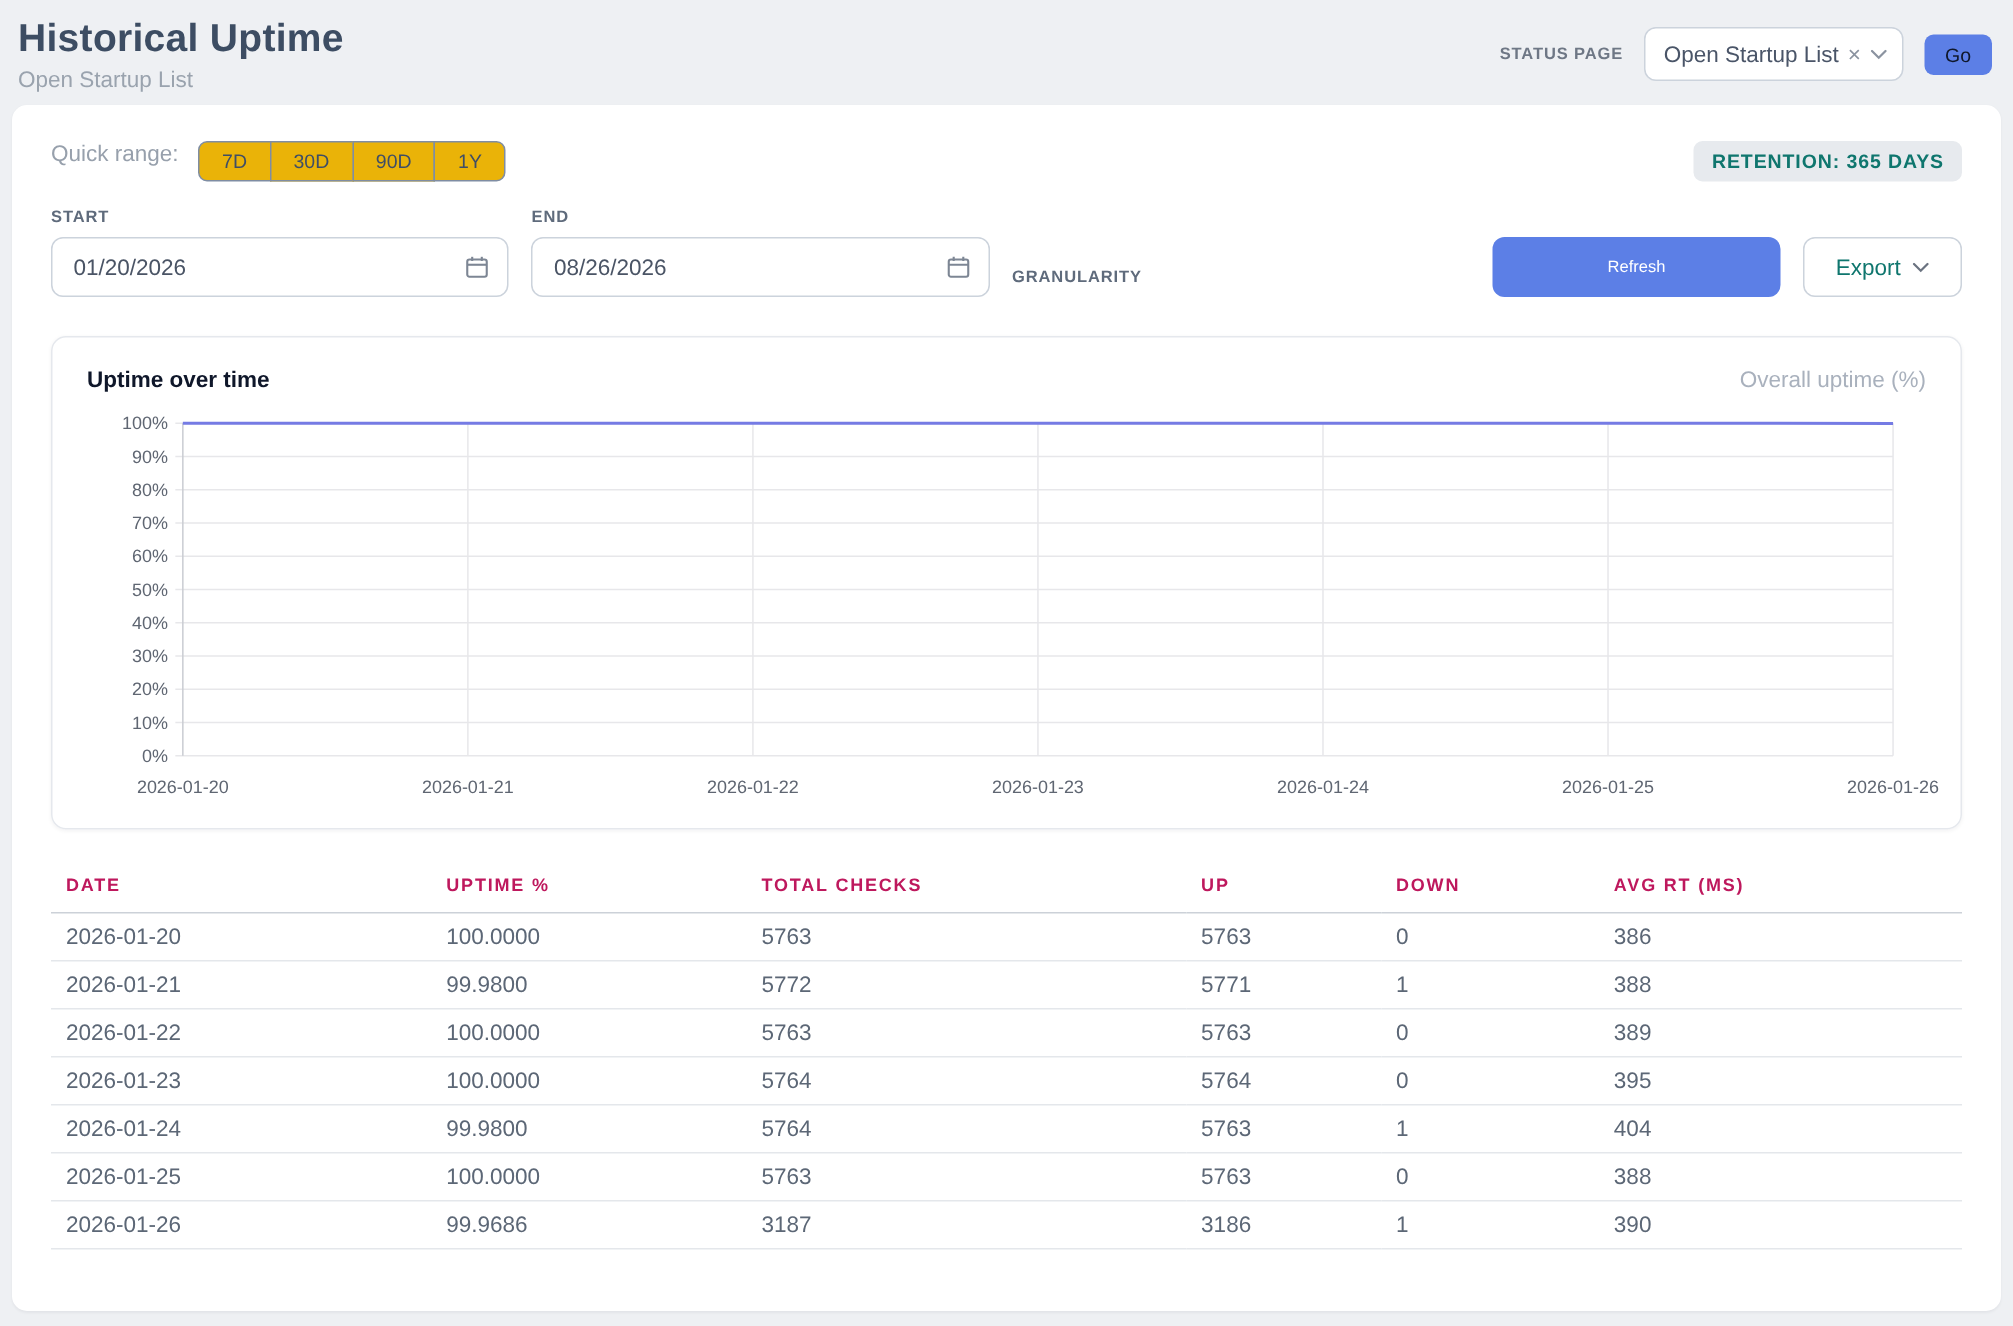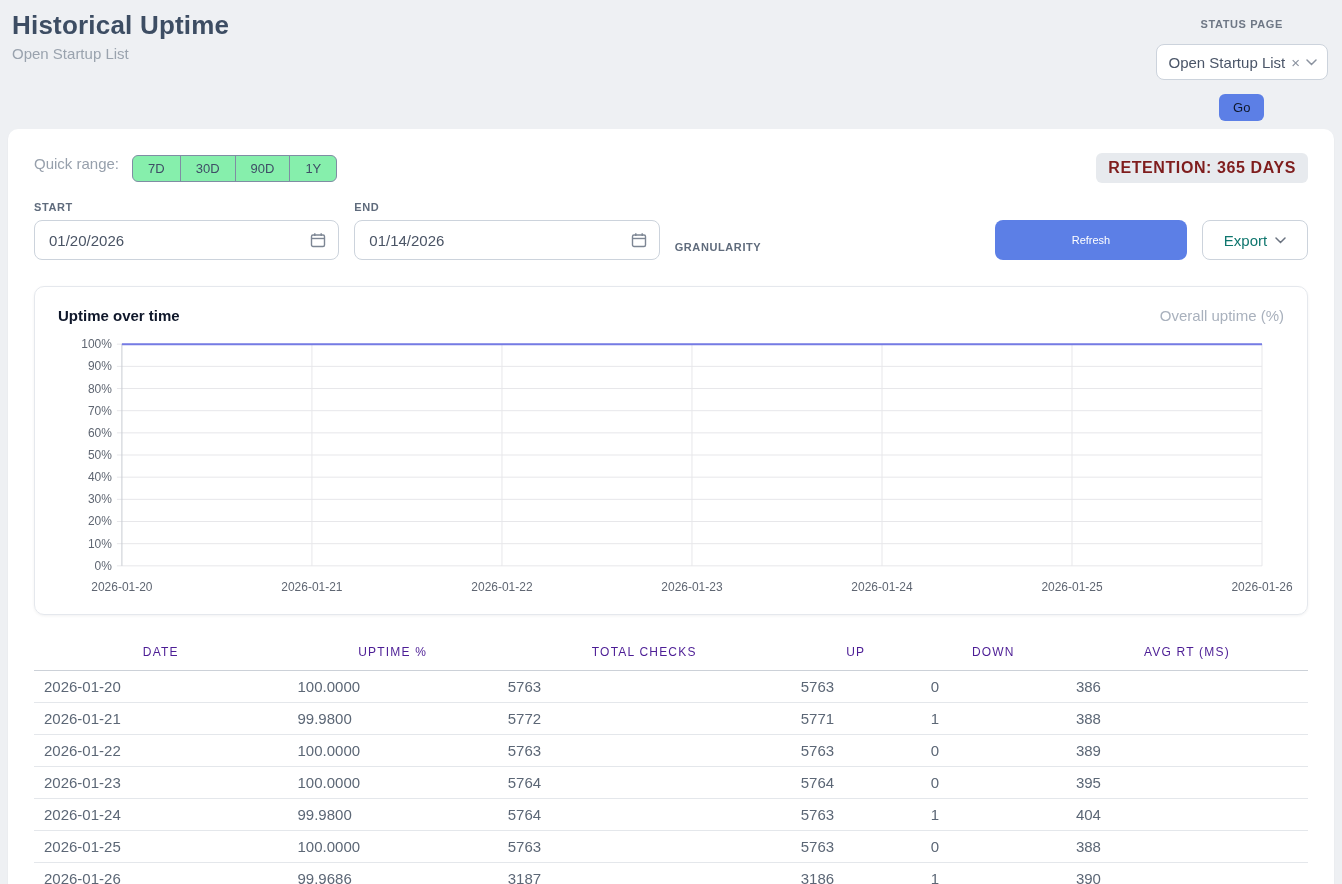--- a/index.html
+++ b/index.html
@@ -13,21 +13,21 @@
     overflow: hidden;
   }
   .page-header {
     display: flex;
     justify-content: space-between;
     align-items: flex-start;
     padding: 10px 14px 8px 12px;
   }
   .title-block h1 { font-size: 26px; font-weight: bold; color: #3d4d63; letter-spacing: 0.2px; }
   .title-block .subtitle { font-size: 15px; color: #9aa3ae; margin-top: 4px; }
-  .header-controls { display: flex; align-items: center; gap: 14px; margin-top: 8px; flex-direction: column; }
+  .header-controls { display: flex; align-items: center; gap: 14px; margin-top: 8px; }
   .status-page-label { font-size: 11px; letter-spacing: 0.6px; color: #6e7785; font-weight: bold; }
   .select-box {
     background: #fff;
     border: 1px solid #ccd3dc;
     border-radius: 8px;
     height: 36px;
     display: flex;
     align-items: center;
     gap: 6px;
     padding: 0 10px 0 12px;
@@ -54,35 +54,35 @@
     margin: 0 8px;
     padding: 24px 26px 22px 26px;
     box-shadow: 0 1px 2px rgba(16,24,40,.05);
     height: 804px;
   }
   .row-top { display: flex; justify-content: space-between; align-items: center; }
   .quick-wrap { display: flex; gap: 13px; }
   .quick-label { font-size: 15px; color: #97a0ac; }
   .seg-group { display: inline-flex; }
   .seg-btn {
-    background: #86efac;
+    background: #eab308;
     border: 1px solid #7f8da3;
     color: #3f4e66;
     font-size: 13px;
     font-family: inherit;
     padding: 5px 15px;
     margin-left: -1px;
     cursor: pointer;
   }
   .seg-btn:first-child { border-radius: 6px 0 0 6px; margin-left: 0; }
   .seg-btn:last-child { border-radius: 0 6px 6px 0; }
   .retention-badge {
     background: #e7eaee;
-    color: #7f1d1d;
-    font-size: 16px;
+    color: #0f766e;
+    font-size: 13px;
     letter-spacing: 0.6px;
     font-weight: bold;
     border-radius: 6px;
     padding: 6px 12px;
   }
   .filter-row { display: flex; gap: 15px; margin-top: 18px; align-items: flex-end; }
   .field { flex: 1 1 0; }
   .field-label {
     font-size: 11px;
     letter-spacing: 0.6px;
@@ -135,25 +135,25 @@
     box-shadow: 0 1px 3px rgba(16,24,40,.06);
     padding: 20px 23px 14px 23px;
   }
   .chart-head { display: flex; justify-content: space-between; align-items: center; }
   .chart-title { font-size: 15px; font-weight: bold; color: #0f172a; text-align: right; }
   .chart-legend { font-size: 15px; color: #a9b1bd; }
   .chart-area { margin-top: 12px; }
   .chart-area svg { overflow: visible; display: block; }
   .data-table { width: 100%; border-collapse: collapse; margin-top: 24px; }
   .data-table th {
-    text-align: center;
+    text-align: left;
     font-size: 12px;
-    font-weight: normal;
+    font-weight: bold;
     letter-spacing: 1.2px;
-    color: #4c1d95;
+    color: #be185d;
     padding: 6px 10px 11px 10px;
     border-bottom: 1px solid #ccd1d8;
   }
   .data-table td {
     font-size: 15px;
     color: #5c6776;
     padding: 7px 10px;
     border-bottom: 1px solid #e4e7eb;
   }
 </style>
@@ -205,21 +205,21 @@
               <line x1="1.5" y1="6.5" x2="14.5" y2="6.5" stroke="#7d8694" stroke-width="1.4"></line>
               <line x1="4.8" y1="1.2" x2="4.8" y2="4" stroke="#7d8694" stroke-width="1.4"></line>
               <line x1="11.2" y1="1.2" x2="11.2" y2="4" stroke="#7d8694" stroke-width="1.4"></line>
             </svg>
         </span>
       </div>
     </div>
     <div class="field">
       <div class="field-label">END</div>
       <div class="input-box">
-        <span class="input-text">01/14/2026</span>
+        <span class="input-text">08/26/2026</span>
         <span class="cal-icon">
           <svg width="16" height="16" viewBox="0 0 16 16">
               <rect x="1.5" y="3" width="13" height="11.5" rx="1.5" fill="none" stroke="#7d8694" stroke-width="1.4"></rect>
               <line x1="1.5" y1="6.5" x2="14.5" y2="6.5" stroke="#7d8694" stroke-width="1.4"></line>
               <line x1="4.8" y1="1.2" x2="4.8" y2="4" stroke="#7d8694" stroke-width="1.4"></line>
               <line x1="11.2" y1="1.2" x2="11.2" y2="4" stroke="#7d8694" stroke-width="1.4"></line>
             </svg>
         </span>
       </div>
     </div>

